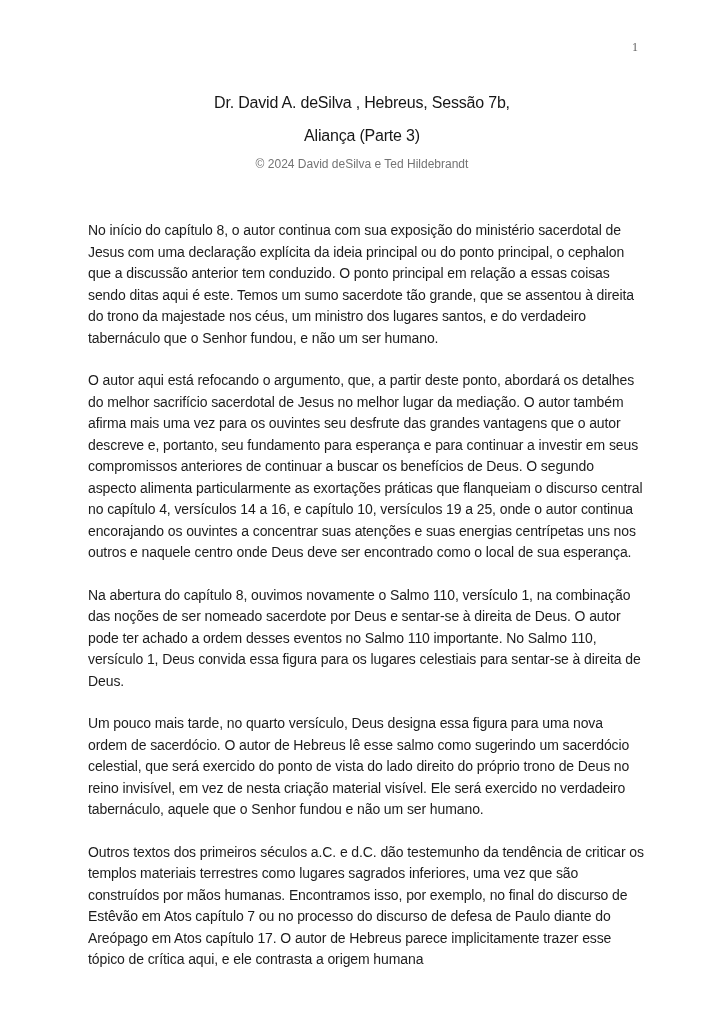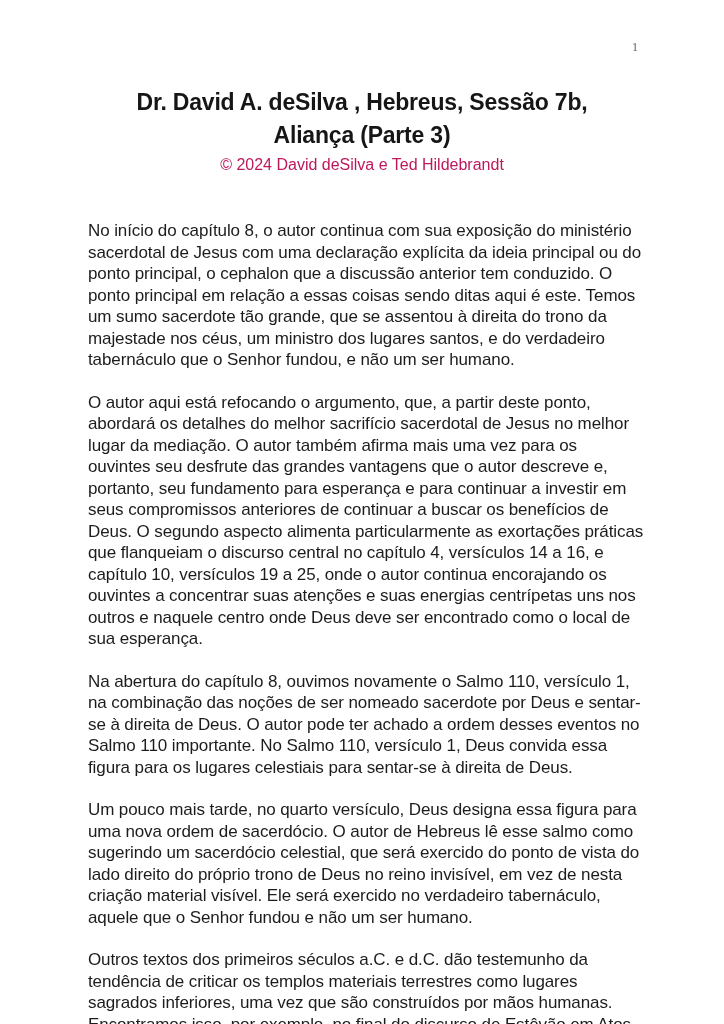--- a/index.html
+++ b/index.html
@@ -26,40 +26,40 @@
   }
   .title-block {
     position: absolute;
     top: 86px;
     left: 50px;
     right: 50px;
     text-align: center;
     color: #161616;
   }
   .title-line {
-    font-size: 23px;
-    font-weight: bold;
+    font-size: 16px;
+    font-weight: normal;
     line-height: 33px;
     letter-spacing: -0.2px;
   }
   .copyright {
     margin-top: 3px;
-    font-size: 16px;
-    color: #be185d;
+    font-size: 12px;
+    color: #737373;
     line-height: 19px;
   }
   .body-text {
     position: absolute;
     top: 220px;
     left: 88px;
     width: 556px;
     color: #1c1c1c;
   }
   .body-text p {
-    font-size: 17px;
+    font-size: 14px;
     line-height: 21.5px;
     letter-spacing: -0.1px;
     margin-bottom: 21px;
     text-align: left;
   }
 </style>
 </head>
 <body>
 
 <div class="page">

